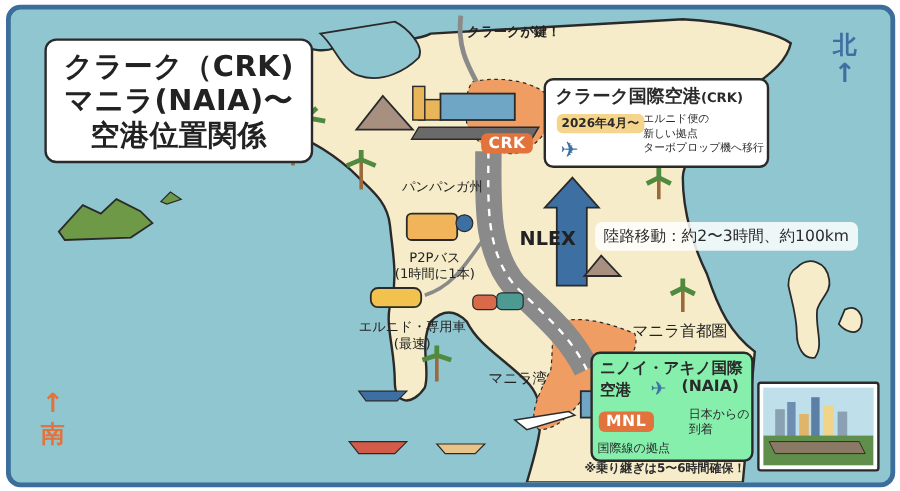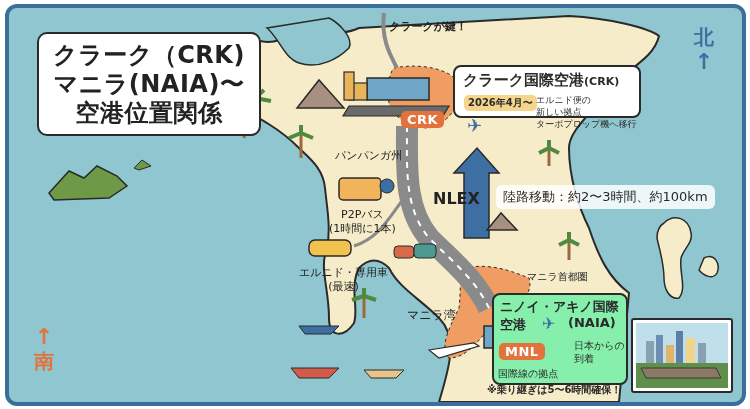--- a/index.html
+++ b/index.html
@@ -21,21 +21,21 @@
     background: #ffffff; border: 2px solid #2a2a2a; border-radius: 10px;
     display: flex; flex-direction: column; align-items: center; justify-content: center;
   }
   .title-line { font-size: 24px; font-weight: bold; line-height: 29px; color: #222; letter-spacing: 0.5px; }
 
   .label { position: absolute; font-size: 11px; color: #222; white-space: nowrap; line-height: 14px; }
   .label.center { text-align: center; }
   .label.bold { font-weight: bold; }
 
   .callout-crk {
-    position: absolute; left: 444px; top: 57px; width: 188px; height: 53px;
+    position: absolute; left: 444px; top: 57px; width: 188px; height: 75px;
     background: #ffffff; border: 2px solid #2a2a2a; border-radius: 8px;
   }
   .callout-crk .ttl { position: absolute; left: 8px; top: 4px; font-size: 15px; font-weight: bold; }
   .callout-crk .ttl small { font-size: 11px; }
   .date-badge {
     position: absolute; left: 9px; top: 28px; background: #f5d58b; border-radius: 5px;
     padding: 1px 4px; font-size: 10px; font-weight: bold;
   }
   .callout-crk .desc { position: absolute; left: 81px; top: 27px; font-size: 9px; line-height: 12px; }
 
@@ -164,21 +164,21 @@
       <div>(1時間に1本)</div>
     </div>
 
     <div class="label center" style="left:290px; top:258px;">
       <div>エルニド・専用車</div>
       <div>(最速)</div>
     </div>
 
     <div class="label bold" style="left:424px; top:184px; font-size:16px;">NLEX</div>
     <div class="label" style="left:398px; top:300px; font-size:12px;">マニラ湾</div>
-    <div class="label" style="left:518px; top:262px; font-size:10px;">マニラ首都圏</div>
+    <div class="label" style="left:518px; top:262px; font-size:13px;">マニラ首都圏</div>
 
     <div class="code-badge" style="left:392px; top:103px;">CRK</div>
 
     <div class="callout-crk">
       <div class="ttl">
         <span>クラーク国際空港</span><small>(CRK)</small>
       </div>
       <div class="date-badge">2026年4月〜</div>
       <div class="desc">
         <div>エルニド便の</div>

